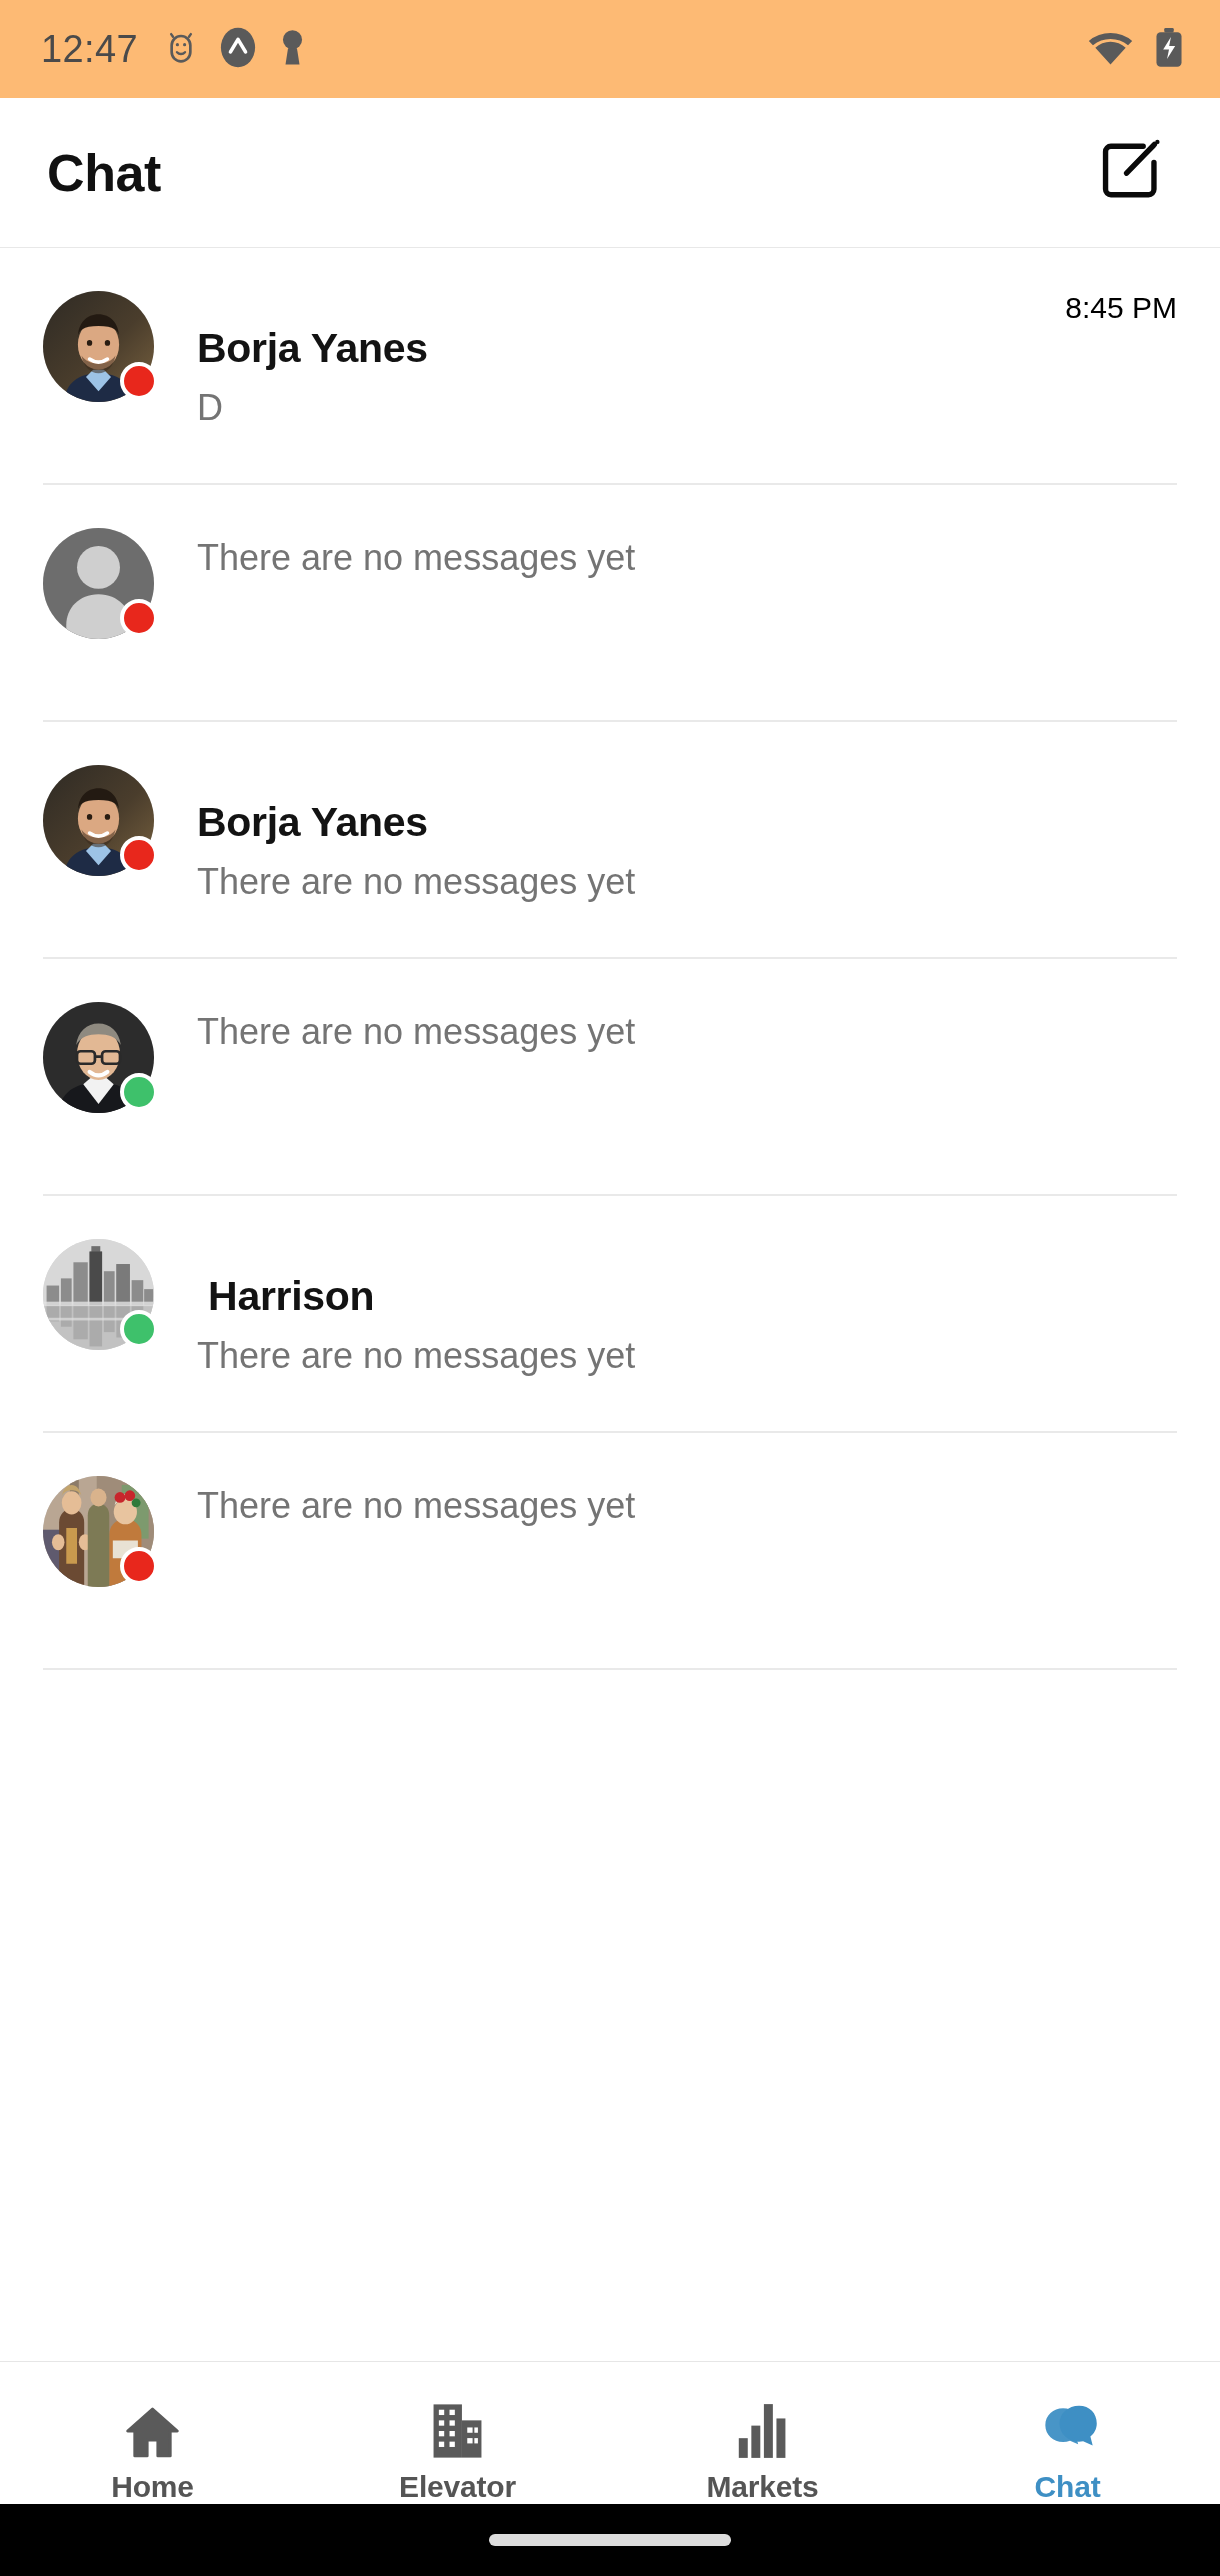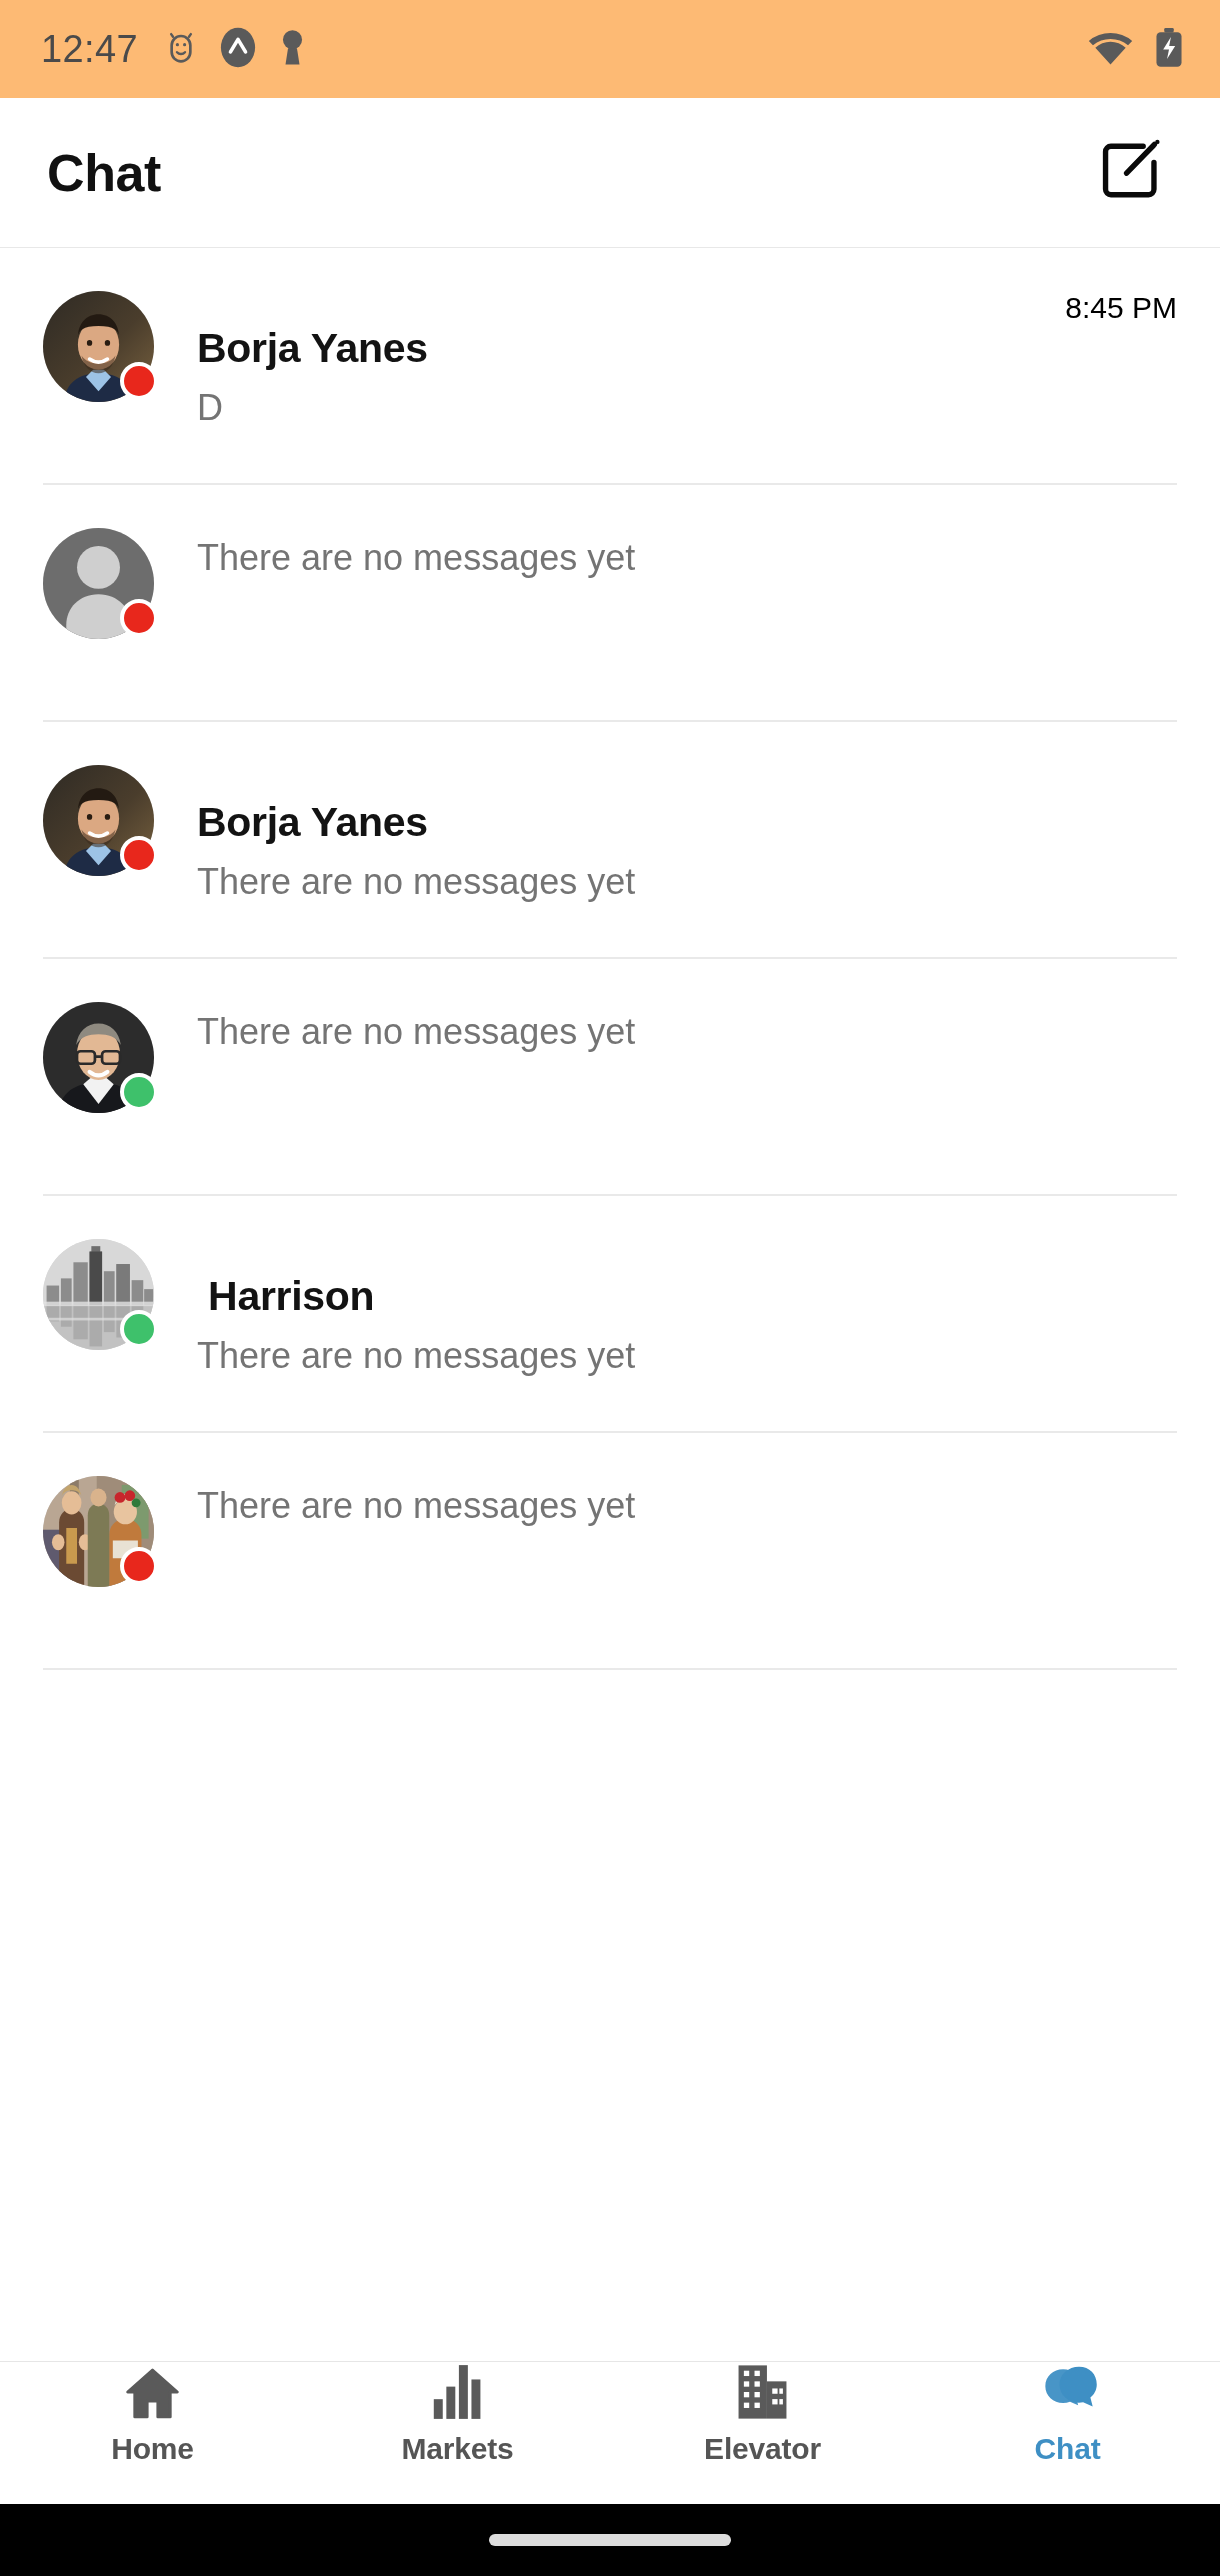--- a/index.html
+++ b/index.html
@@ -79,21 +79,21 @@
     line-height:1.45;
   }
   .row-preview {
     margin-top:14.3px; font-size:36px; color:#747474; font-weight:400;
     white-space:nowrap; overflow:hidden; text-overflow:ellipsis;
   }
 
   
   .bottomnav {
     flex:0 0 143px; height:143px;
-    display:flex; align-items:flex-start;
+    display:flex; align-items:flex-end;
     background:#ffffff; border-top:1.8px solid #e6e6e6;
   }
   .nav-item {
     flex:1 1 0; display:flex; flex-direction:column;
     align-items:center; justify-content:center; gap:12.5px; cursor:pointer;
   }
   .nav-icon { height:57px; display:flex; align-items:flex-end; justify-content:center; }
   .nav-label { font-size:30px; font-weight:700; color:#555; letter-spacing:-0.2px; }
   .nav-item.active .nav-label { color:#3e8fc4; }
 
@@ -349,32 +349,20 @@
       <span class="nav-icon">
         <svg width="55" height="52" viewBox="0 0 31 29">
           <path d="M15.5 1.5 1.5 14h4v14h7v-9h6v9h7V14h4z" fill="#5a5a5a" stroke="#5a5a5a" stroke-width="1.6" stroke-linejoin="round"></path>
         </svg>
       </span>
       <span class="nav-label">Home</span>
     </div>
 
     <div class="nav-item">
       <span class="nav-icon">
-        <svg width="52" height="54" viewBox="0 0 29 30">
-          <rect x="1" y="19" width="5" height="11" fill="#5a5a5a"></rect>
-          <rect x="8" y="12" width="5" height="18" fill="#5a5a5a"></rect>
-          <rect x="15" y="0" width="5" height="30" fill="#5a5a5a"></rect>
-          <rect x="22" y="8" width="5" height="22" fill="#5a5a5a"></rect>
-        </svg>
-      </span>
-      <span class="nav-label">Markets</span>
-    </div>
-
-    <div class="nav-item">
-      <span class="nav-icon">
         <svg width="55" height="54" viewBox="0 0 31 30">
           <rect x="2" y="0" width="16" height="30" fill="#5a5a5a"></rect>
           <rect x="18" y="9" width="11" height="21" fill="#5a5a5a"></rect>
           <g fill="#ffffff">
             <rect x="5" y="3" width="3" height="3"></rect>
               <rect x="11" y="3" width="3" height="3"></rect>
             <rect x="5" y="9" width="3" height="3"></rect>
               <rect x="11" y="9" width="3" height="3"></rect>
             <rect x="5" y="15" width="3" height="3"></rect>
               <rect x="11" y="15" width="3" height="3"></rect>
@@ -383,20 +371,32 @@
             <rect x="21" y="13" width="3" height="3"></rect>
               <rect x="25" y="13" width="2" height="3"></rect>
             <rect x="21" y="19" width="3" height="3"></rect>
               <rect x="25" y="19" width="2" height="3"></rect>
           </g>
         </svg>
       </span>
       <span class="nav-label">Elevator</span>
     </div>
 
+    <div class="nav-item">
+      <span class="nav-icon">
+        <svg width="52" height="54" viewBox="0 0 29 30">
+          <rect x="1" y="19" width="5" height="11" fill="#5a5a5a"></rect>
+          <rect x="8" y="12" width="5" height="18" fill="#5a5a5a"></rect>
+          <rect x="15" y="0" width="5" height="30" fill="#5a5a5a"></rect>
+          <rect x="22" y="8" width="5" height="22" fill="#5a5a5a"></rect>
+        </svg>
+      </span>
+      <span class="nav-label">Markets</span>
+    </div>
+
     <div class="nav-item active">
       <span class="nav-icon">
         <svg width="59" height="55" viewBox="0 0 33 31">
           <path d="M4 12.5C4 7 8.5 3 14 3s10 4 10 9.5c0 2.5-1 4.7-2.6 6.4l1.1 4.4-4.6-2a11.6 11.6 0 0 1-3.9.7C8.5 22 4 18 4 12.5z" fill="#3e8fc4" opacity="0.95"></path>
           <path d="M12 11.5C12 5.7 17 1.5 23 1.5S33 5.7 33 11.5c0 3-1.4 5.6-3.6 7.4l1.3 5-5.4-2.3c-.7.1-1.5.2-2.3.2-6 0-11-4.4-11-10.3z" fill="#3e8fc4"></path>
         </svg>
       </span>
       <span class="nav-label">Chat</span>
     </div>
 

